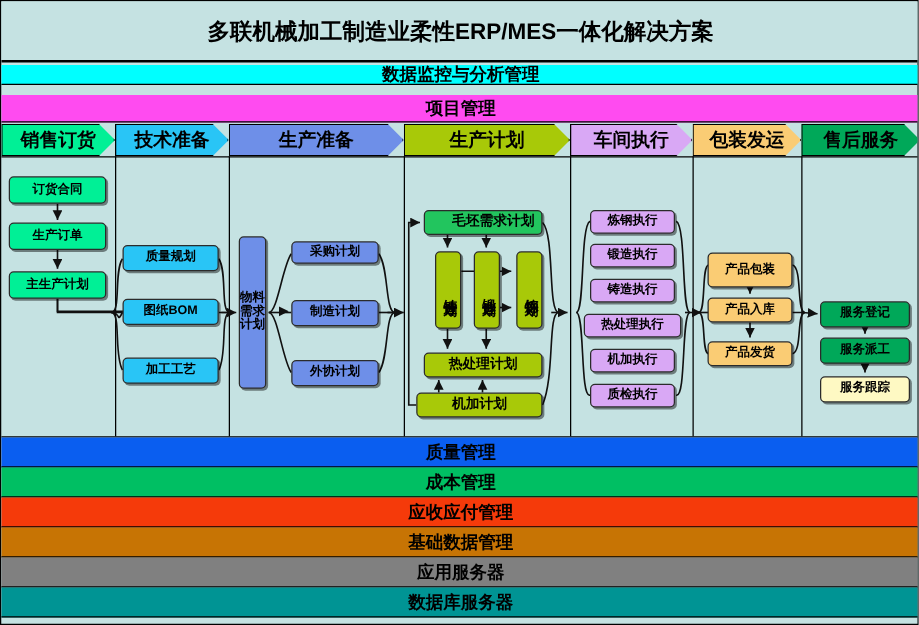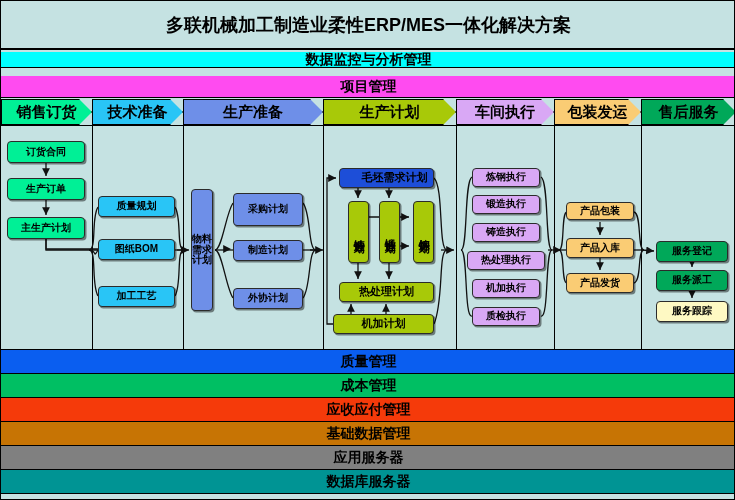--- a/index.html
+++ b/index.html
@@ -194,30 +194,30 @@
       </div>
       <div class="node sm" style="left: 97px; top: 195px; width: 77px; height: 21px; background: rgb(41, 197, 246);">
         <span>质量规划</span>
       </div>
       <div class="node sm" style="left: 97px; top: 238px; width: 77px; height: 21px; background: rgb(41, 197, 246);">
         <span>图纸BOM</span>
       </div>
       <div class="node sm" style="left: 97px; top: 285px; width: 77px; height: 21px; background: rgb(41, 197, 246);">
         <span>加工工艺</span>
       </div>
-      <div class="node sm" style="left: 232px; top: 192px; width: 70px; height: 33px; background: rgb(110, 143, 232);">
+      <div class="node sm" style="left: 232px; top: 192px; width: 70px; height: 18px; background: rgb(110, 143, 232);">
         <span>采购计划</span>
       </div>
       <div class="node sm" style="left: 232px; top: 239px; width: 70px; height: 21px; background: rgb(110, 143, 232);">
         <span>制造计划</span>
       </div>
       <div class="node sm" style="left: 232px; top: 287px; width: 70px; height: 21px; background: rgb(110, 143, 232);">
         <span>外协计划</span>
       </div>
-      <div class="node" style="left: 338px; top: 167px; width: 95px; height: 20px; background: #1d4ed8; padding-left: 16px;">
+      <div class="node" style="left: 338px; top: 167px; width: 95px; height: 20px; background: #22c55e; padding-left: 16px;">
         <span>毛坯需求计划</span>
       </div>
       <div class="node vert" style="left: 347px; top: 200px; width: 21px; height: 62px; background: rgb(168, 201, 8);">
         <span>铸造计划</span>
       </div>
       <div class="node vert" style="left: 378px; top: 200px; width: 21px; height: 62px; background: rgb(168, 201, 8);">
         <span>锻造计划</span>
       </div>
       <div class="node vert" style="left: 412px; top: 200px; width: 21px; height: 62px; background: rgb(168, 201, 8);">
         <span>炼钢计划</span>
@@ -239,21 +239,21 @@
       </div>
       <div class="node sm" style="left: 466px; top: 250px; width: 78px; height: 19px; background: rgb(217, 168, 245);">
         <span>热处理执行</span>
       </div>
       <div class="node sm" style="left: 471px; top: 278px; width: 68px; height: 19px; background: rgb(217, 168, 245);">
         <span>机加执行</span>
       </div>
       <div class="node sm" style="left: 471px; top: 306px; width: 68px; height: 19px; background: rgb(217, 168, 245);">
         <span>质检执行</span>
       </div>
-      <div class="node sm" style="left: 565px; top: 201px; width: 68px; height: 18px; background: rgb(250, 204, 116);">
+      <div class="node sm" style="left: 565px; top: 201px; width: 68px; height: 28px; background: rgb(250, 204, 116);">
         <span>产品包装</span>
       </div>
       <div class="node sm" style="left: 565px; top: 237px; width: 68px; height: 20px; background: rgb(250, 204, 116);">
         <span>产品入库</span>
       </div>
       <div class="node sm" style="left: 565px; top: 272px; width: 68px; height: 20px; background: rgb(250, 204, 116);">
         <span>产品发货</span>
       </div>
       <div class="node sm" style="left: 655px; top: 240px; width: 72px; height: 21px; background: rgb(0, 168, 89); text-align: center;">
         <span>服务登记</span>

